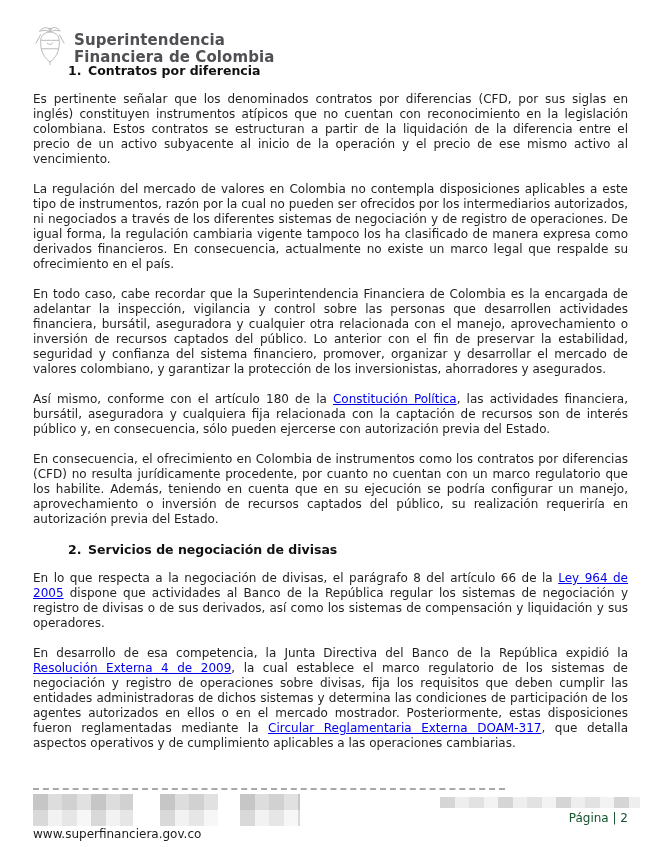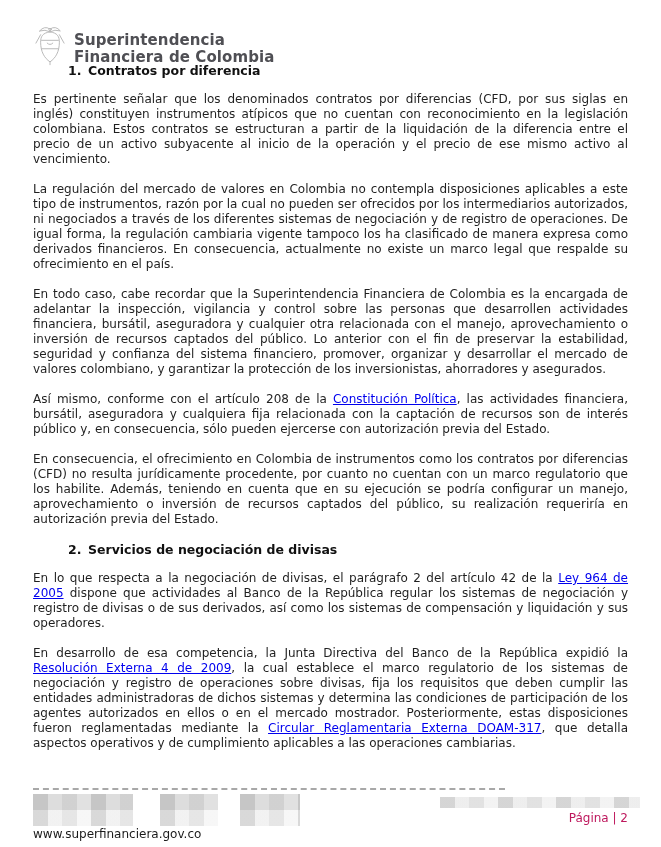--- a/index.html
+++ b/index.html
@@ -50,21 +50,21 @@
     background-image:
       repeating-linear-gradient(90deg, rgba(0,0,0,0.12) 0 15px, rgba(0,0,0,0.02) 15px 29px, rgba(0,0,0,0.07) 29px 44px, rgba(0,0,0,0.00) 44px 58px),
       repeating-linear-gradient(0deg, rgba(255,255,255,0.55) 0 16px, rgba(0,0,0,0.05) 16px 32px);
   }
   .mosaic.m1{left:33px;top:794px;width:100px;height:32px;}
   .mosaic.m2{left:160px;top:794px;width:58px;height:32px;}
   .mosaic.m3{left:240px;top:794px;width:60px;height:32px;}
   .mosaic.m4{left:440px;top:797px;width:200px;height:11px;background-color:#e4e4e4;}
   .page-number{
     position:absolute;right:33px;top:811px;
-    font-size:12px;color:#be185d;
+    font-size:12px;color:#14532d;
   }
   .website{
     position:absolute;left:33px;top:827px;
     font-size:12px;color:#1a1a1a;
   }
 </style>
 </head>
 <body>
 
 <div class="page">
@@ -86,24 +86,24 @@
       <div>Superintendencia</div>
       <div>Financiera de Colombia</div>
     </div>
   </div>
 
   <main class="doc-body" id="doc-body">
       <h2><span class="num">1.</span><span>Contratos por diferencia</span></h2>
       <p><span>Es pertinente señalar que los denominados contratos por diferencias (CFD, por sus siglas en inglés) constituyen instrumentos atípicos que no cuentan con reconocimiento en la legislación colombiana. Estos contratos se estructuran a partir de la liquidación de la diferencia entre el precio de un activo subyacente al inicio de la operación y el precio de ese mismo activo al vencimiento.</span></p>
       <p><span>La regulación del mercado de valores en Colombia no contempla disposiciones aplicables a este tipo de instrumentos, razón por la cual no pueden ser ofrecidos por los intermediarios autorizados, ni negociados a través de los diferentes sistemas de negociación y de registro de operaciones. De igual forma, la regulación cambiaria vigente tampoco los ha clasificado de manera expresa como derivados financieros. En consecuencia, actualmente no existe un marco legal que respalde su ofrecimiento en el país.</span></p>
       <p><span>En todo caso, cabe recordar que la Superintendencia Financiera de Colombia es la encargada de adelantar la inspección, vigilancia y control sobre las personas que desarrollen actividades financiera, bursátil, aseguradora y cualquier otra relacionada con el manejo, aprovechamiento o inversión de recursos captados del público. Lo anterior con el fin de preservar la estabilidad, seguridad y confianza del sistema financiero, promover, organizar y desarrollar el mercado de valores colombiano, y garantizar la protección de los inversionistas, ahorradores y asegurados.</span></p>
-      <p><span>Así mismo, conforme con el artículo 208 de la </span><a href="#">Constitución Política</a><span>, las actividades financiera, bursátil, aseguradora y cualquiera fija relacionada con la captación de recursos son de interés público y, en consecuencia, sólo pueden ejercerse con autorización previa del Estado.</span></p>
+      <p><span>Así mismo, conforme con el artículo 180 de la </span><a href="#">Constitución Política</a><span>, las actividades financiera, bursátil, aseguradora y cualquiera fija relacionada con la captación de recursos son de interés público y, en consecuencia, sólo pueden ejercerse con autorización previa del Estado.</span></p>
       <p><span>En consecuencia, el ofrecimiento en Colombia de instrumentos como los contratos por diferencias (CFD) no resulta jurídicamente procedente, por cuanto no cuentan con un marco regulatorio que los habilite. Además, teniendo en cuenta que en su ejecución se podría configurar un manejo, aprovechamiento o inversión de recursos captados del público, su realización requeriría en autorización previa del Estado.</span></p>
       <h2><span class="num">2.</span><span>Servicios de negociación de divisas</span></h2>
-      <p><span>En lo que respecta a la negociación de divisas, el parágrafo 2 del artículo 42 de la </span><a href="#">Ley 964 de 2005</a><span> dispone que actividades al Banco de la República regular los sistemas de negociación y registro de divisas o de sus derivados, así como los sistemas de compensación y liquidación y sus operadores.</span></p>
+      <p><span>En lo que respecta a la negociación de divisas, el parágrafo 8 del artículo 66 de la </span><a href="#">Ley 964 de 2005</a><span> dispone que actividades al Banco de la República regular los sistemas de negociación y registro de divisas o de sus derivados, así como los sistemas de compensación y liquidación y sus operadores.</span></p>
       <p><span>En desarrollo de esa competencia, la Junta Directiva del Banco de la República expidió la </span><a href="#">Resolución Externa 4 de 2009</a><span>, la cual establece el marco regulatorio de los sistemas de negociación y registro de operaciones sobre divisas, fija los requisitos que deben cumplir las entidades administradoras de dichos sistemas y determina las condiciones de participación de los agentes autorizados en ellos o en el mercado mostrador. Posteriormente, estas disposiciones fueron reglamentadas mediante la </span><a href="#">Circular Reglamentaria Externa DOAM-317</a><span>, que detalla aspectos operativos y de cumplimiento aplicables a las operaciones cambiarias.</span></p>
     </main>
 
   <div class="footer-divider"></div>
   <div class="mosaic m1"></div>
   <div class="mosaic m2"></div>
   <div class="mosaic m3"></div>
   <div class="mosaic m4"></div>
   <div class="page-number">Página | 2</div>
   <div class="website">www.superfinanciera.gov.co</div>

